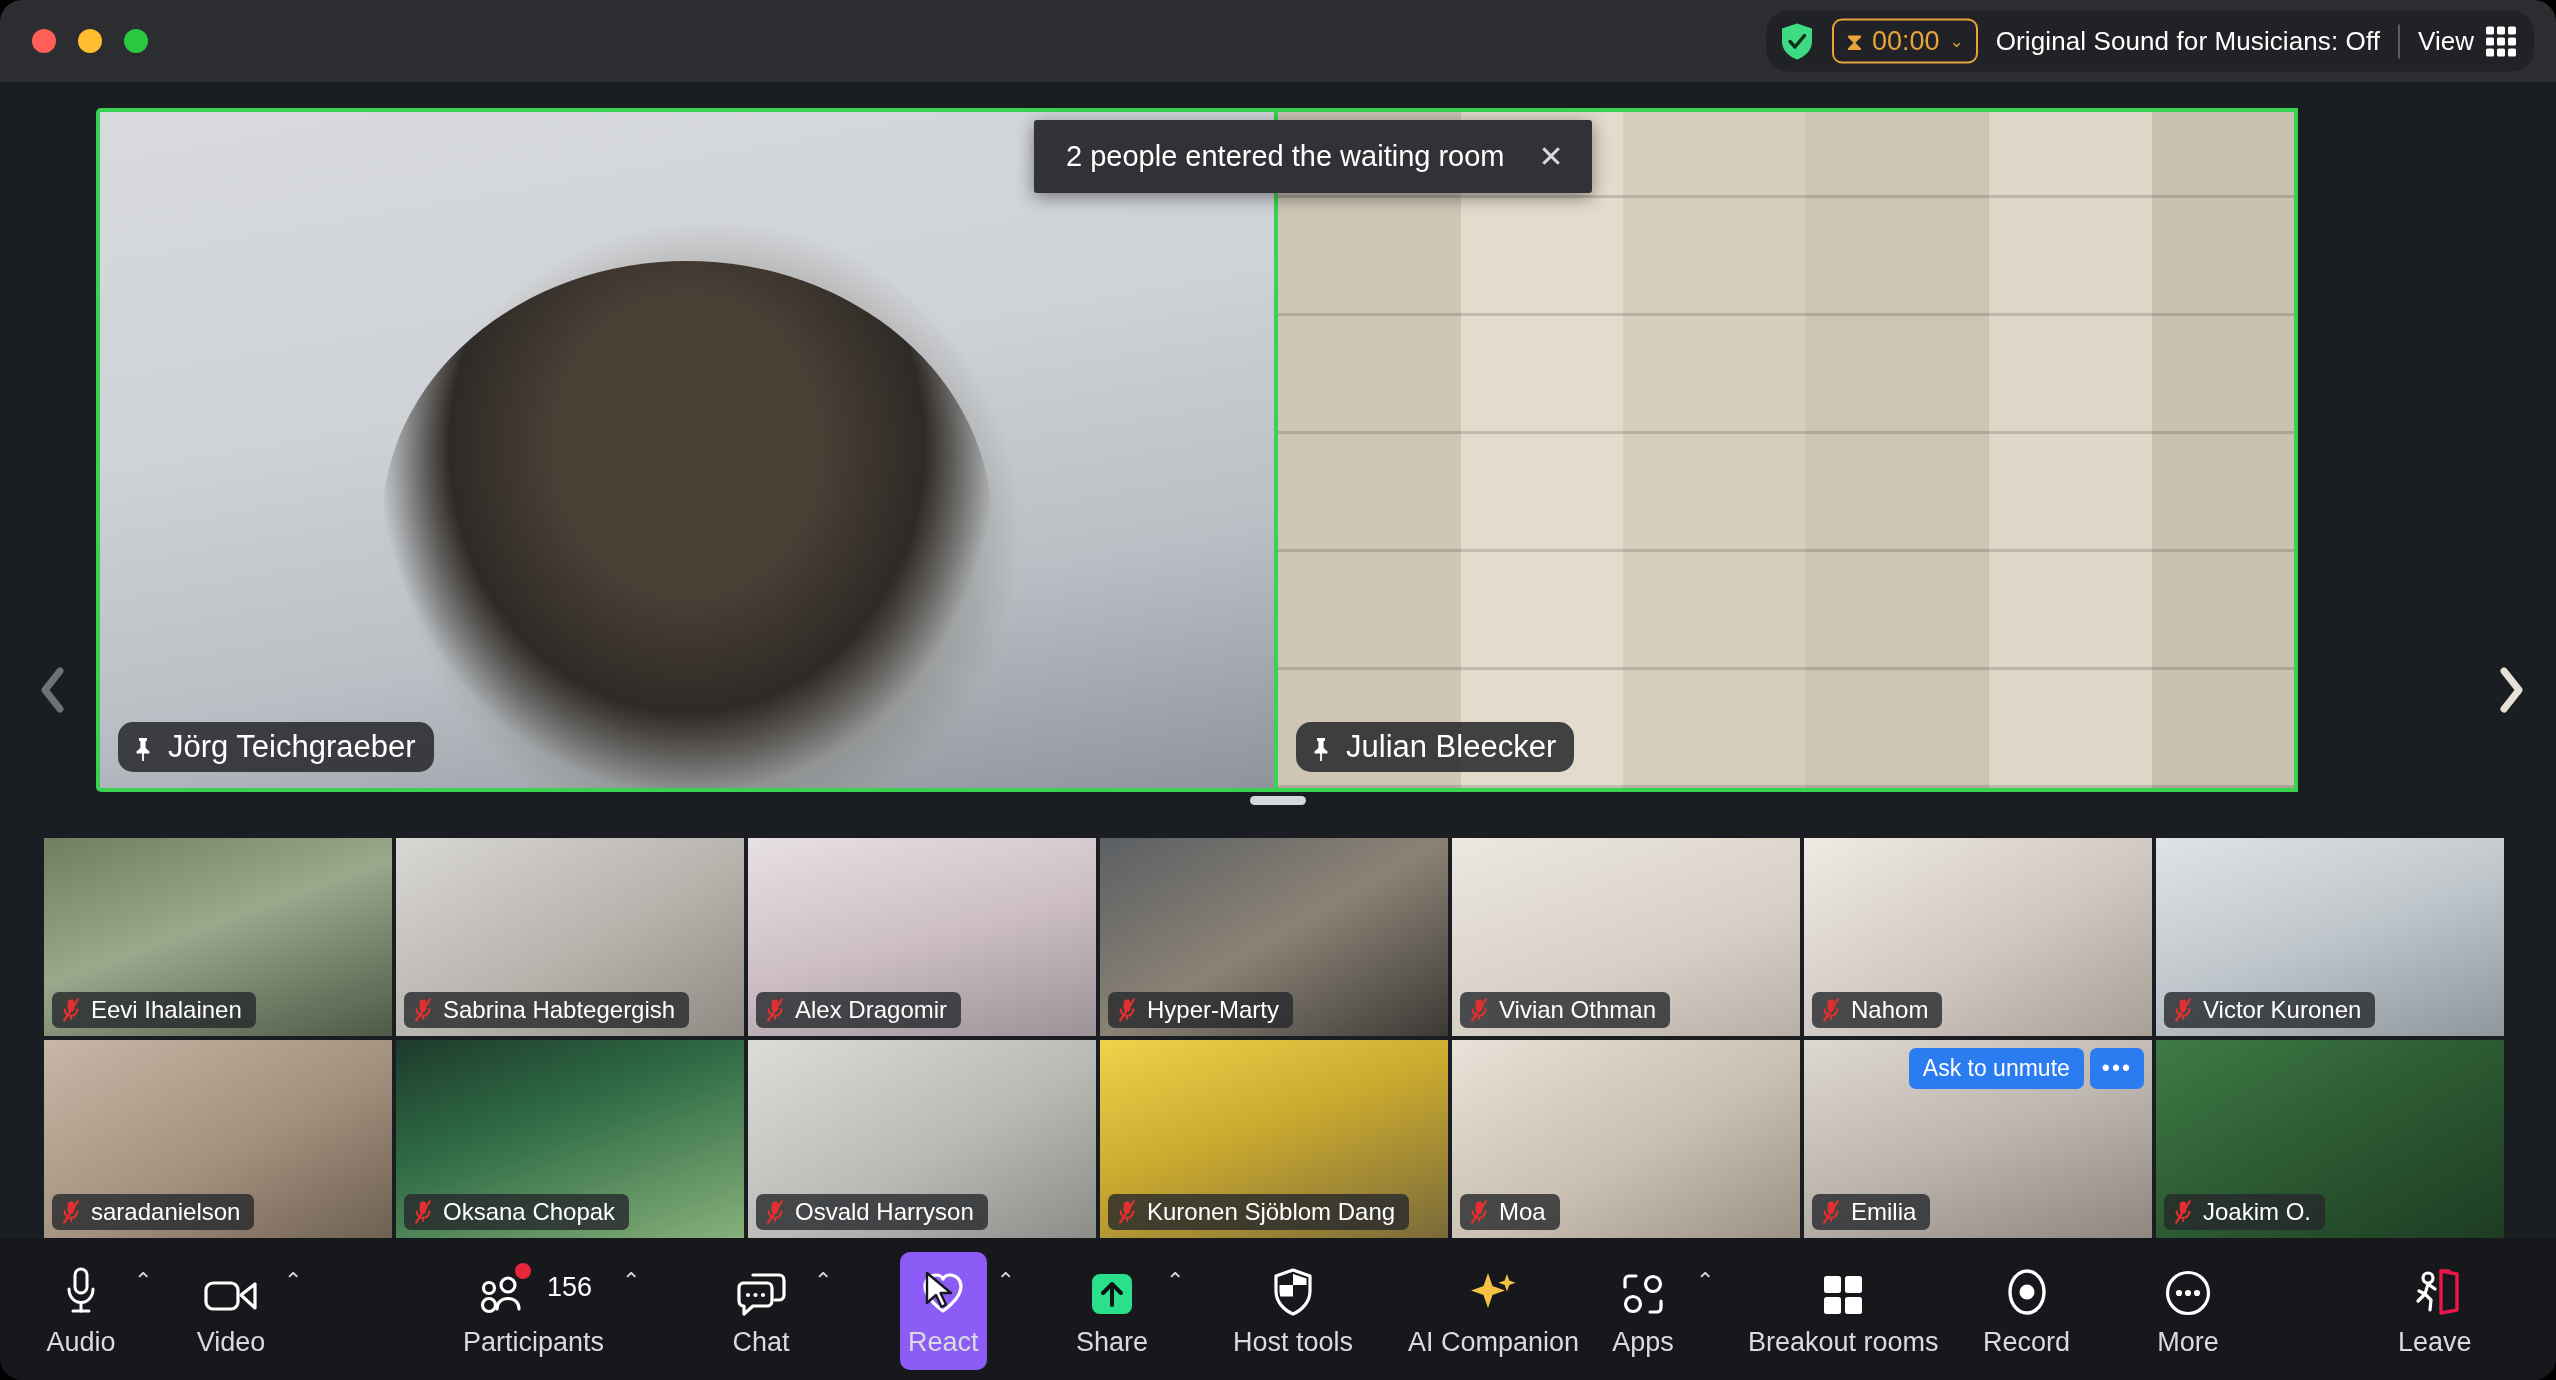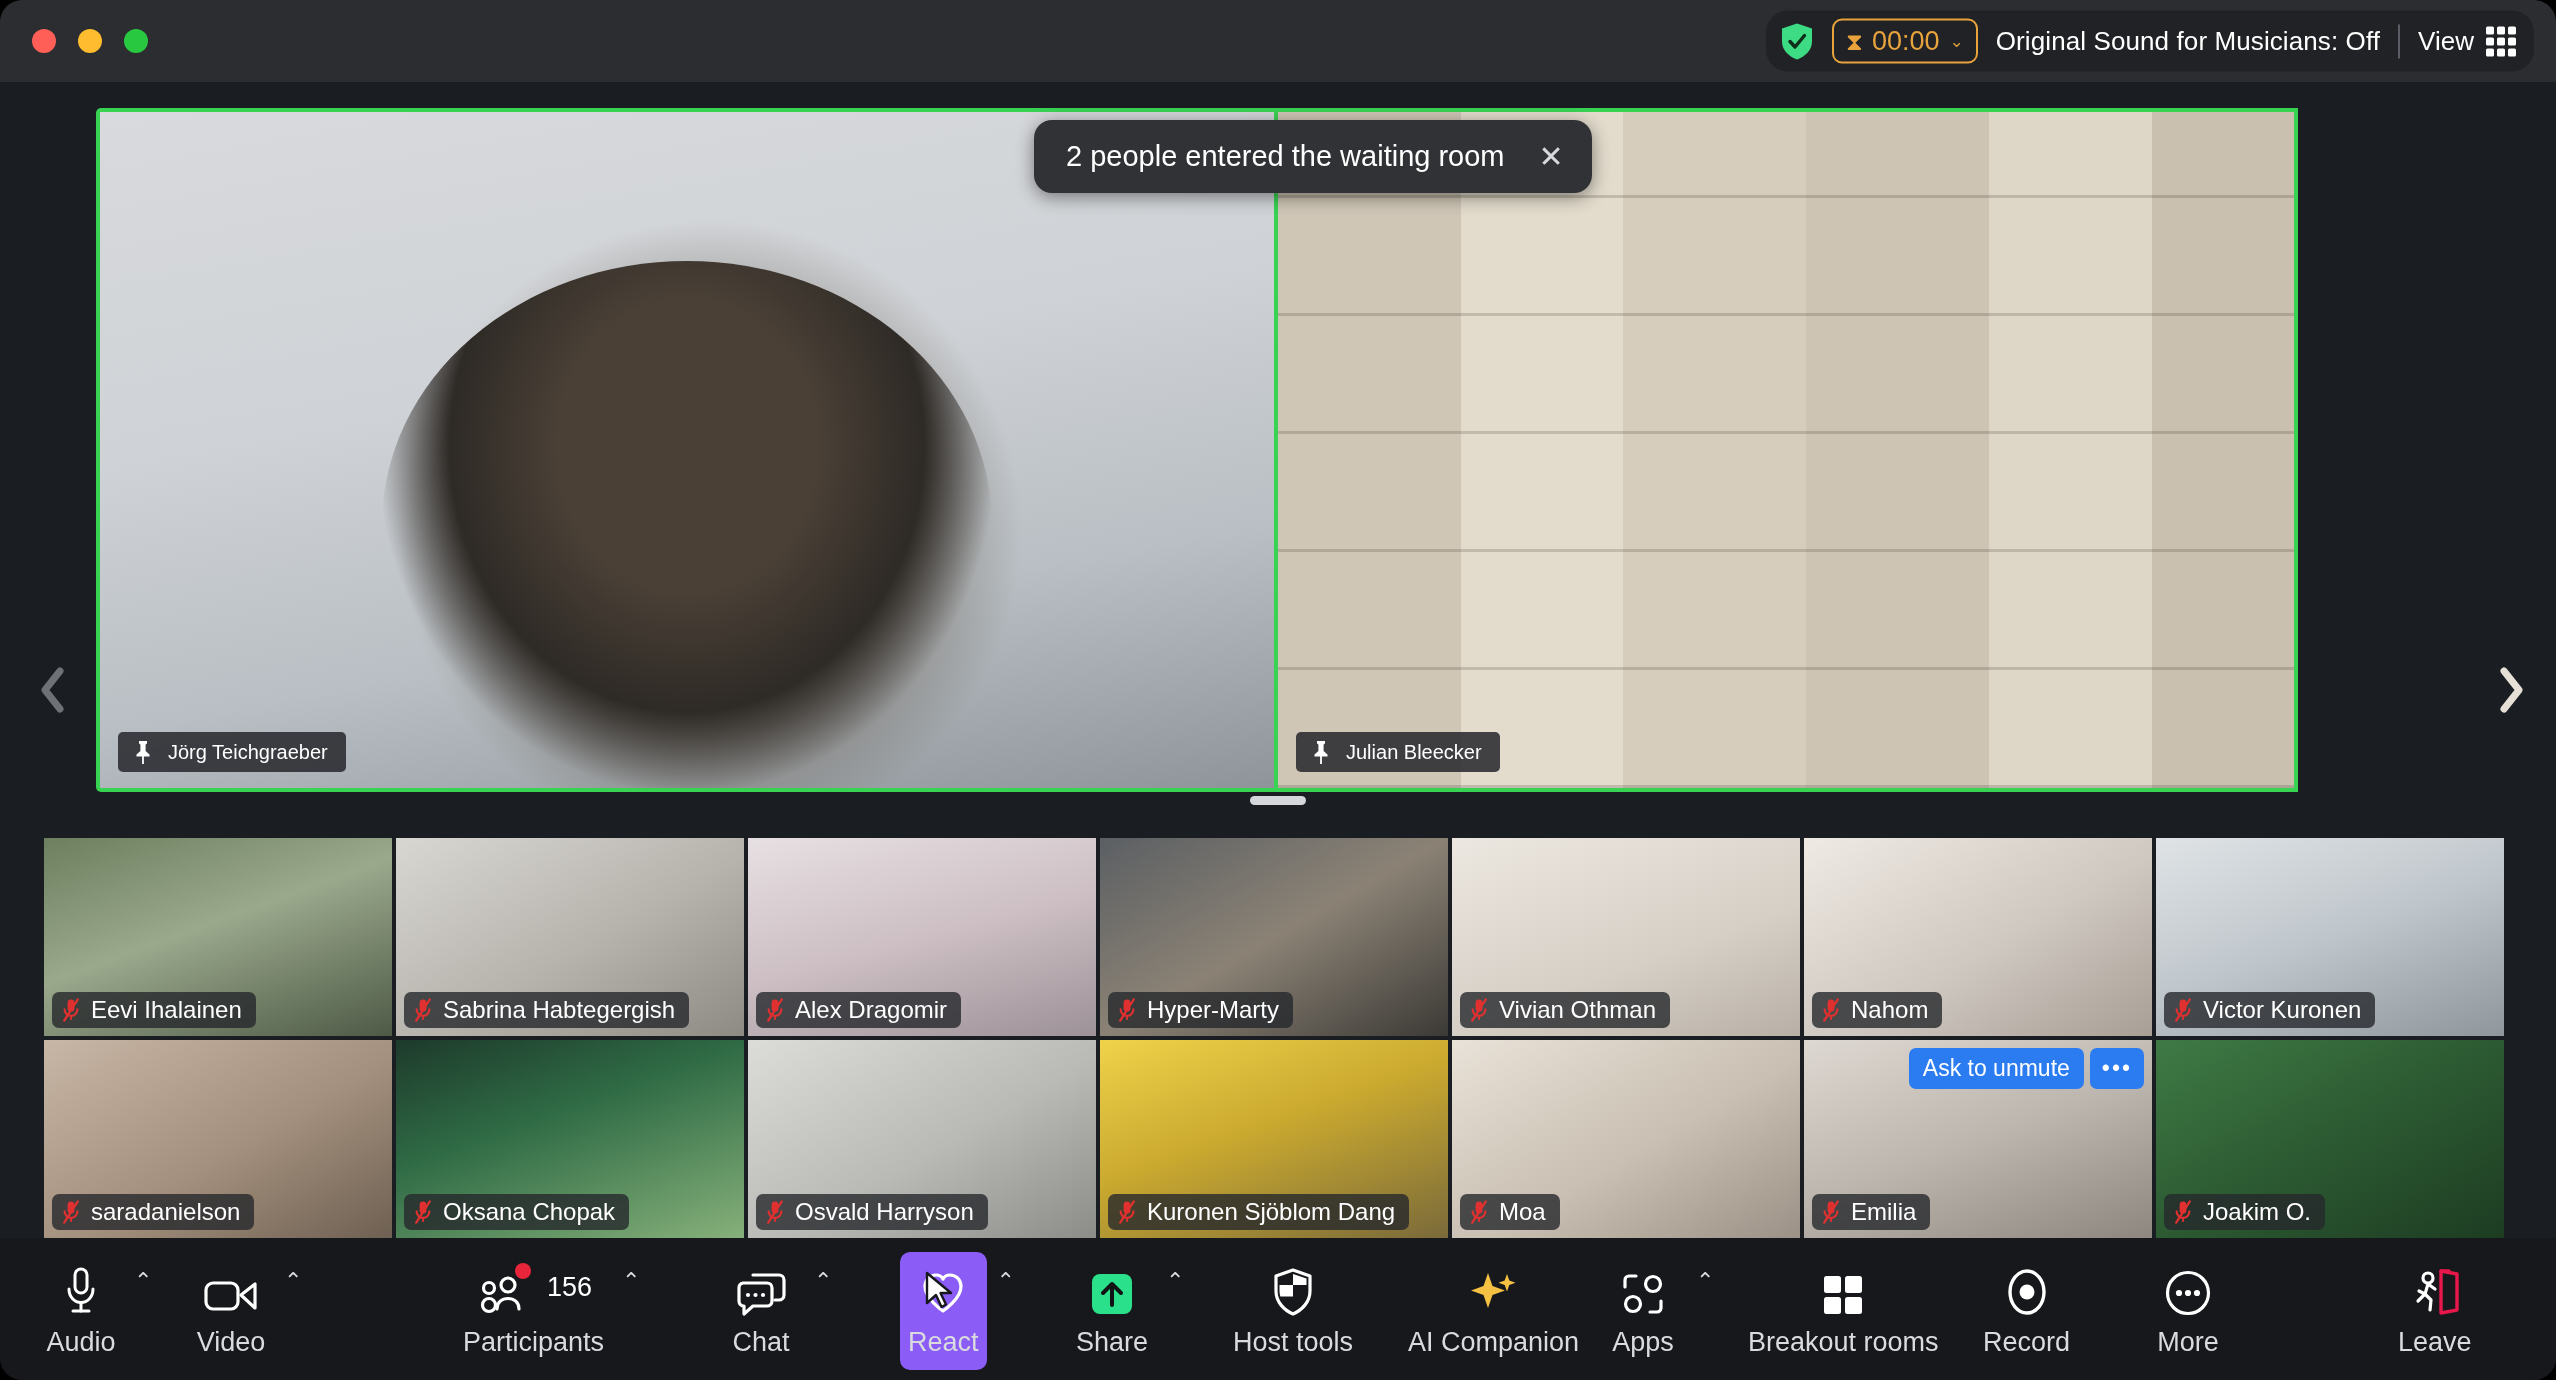--- a/index.html
+++ b/index.html
@@ -74,30 +74,30 @@
   }
   .vid-julian::after{
     content:""; position:absolute; left:28%; top:14%; width:46%; height:86%;
     background:radial-gradient(ellipse at 50% 30%, #6a5445 0 26%, #3b3franca 0, #3a3228 52%, rgba(58,50,40,0) 70%);
     border-radius:46% 46% 30% 30%;
   }
 
   .namechip {
     position:absolute; left:18px; bottom:16px;
     display:flex; align-items:center; gap:13px;
-    background:rgba(38,40,44,.86); border-radius:5px;
-    padding:7px 18px 7px 13px; color:#fff; font-size:20px;
+    background:rgba(38,40,44,.86); border-radius:15px;
+    padding:7px 18px 7px 13px; color:#fff; font-size:31px;
   }
   .pin-ico { width:24px; height:26px; flex:none; }
 
   
   .toast {
     position:absolute; left:1034px; top:120px;
     display:flex; align-items:center; gap:34px;
-    background:#303236; border-radius:18px;
+    background:#303236; border-radius:3px;
     padding:20px 28px 20px 32px; color:#fff; font-size:29px;
     box-shadow:0 4px 18px rgba(0,0,0,.45); z-index:40;
   }
   .toast .x { font-size:30px; color:#d6d8db; line-height:1; cursor:pointer; }
 
   
   .drag-handle {
     position:absolute; left:50%; transform:translateX(-50%); top:796px;
     width:56px; height:9px; border-radius:5px; background:#d5d7da;
   }

